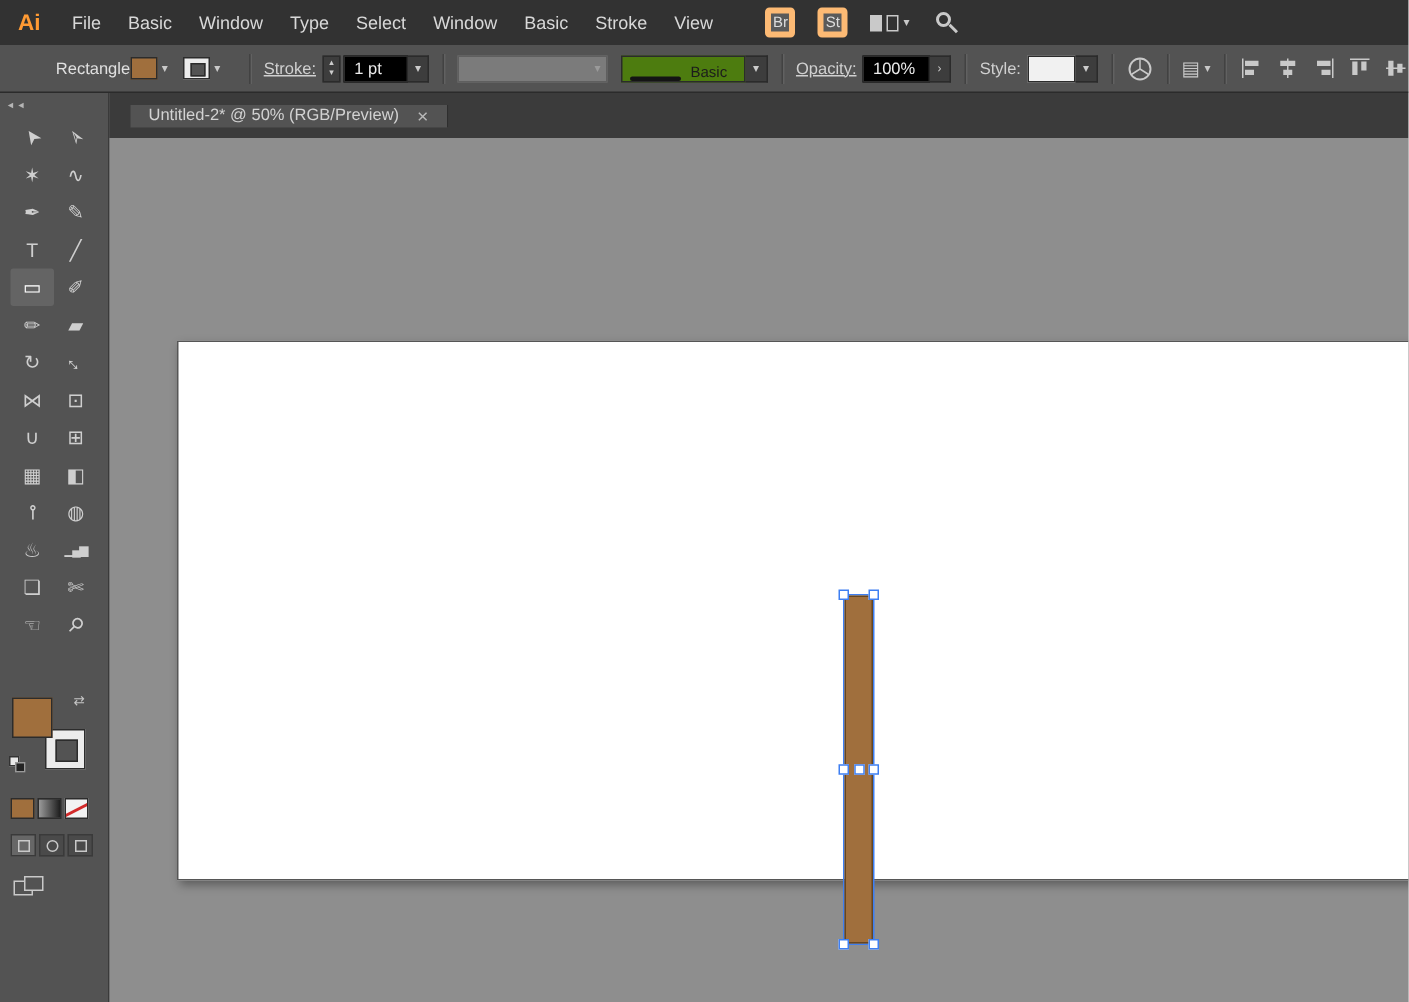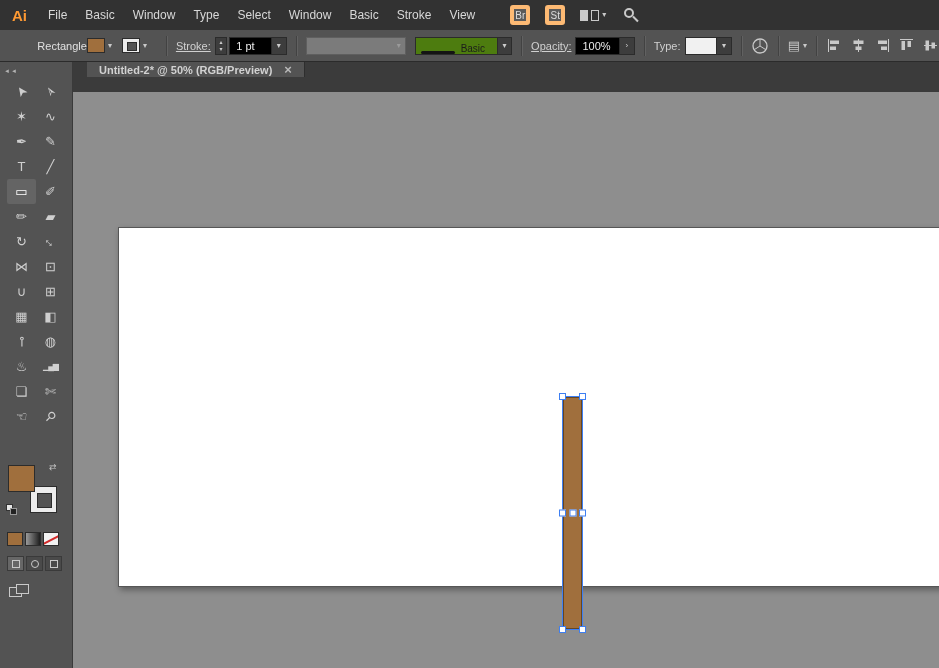--- a/index.html
+++ b/index.html
@@ -105,21 +105,21 @@
   .mode i { display:block; width:8px; height:8px; border:1px solid #c9c9c9; }
   .mode i.rnd { border-radius:50%; }
 
   .screenmode { position:relative; width:22px; height:14px; margin:13px 0 0 9px; }
   .screenmode .s1 { position:absolute; left:0; top:3px; width:13px; height:10px; border:1px solid #c9c9c9; }
   .screenmode .s2 { position:absolute; left:7px; top:0; width:13px; height:10px;
     border:1px solid #c9c9c9; background:var(--chrome-bg,#535353); }
 
   
   #tabbar { position:absolute; left:73px; top:62px; width:866px; height:30px;
-    background:var(--tabbar-bg,#3b3b3b); display:flex; align-items:flex-start;font-weight:bold; }
+    background:var(--tabbar-bg,#3b3b3b); display:flex; align-items:center; }
   .tab { margin-left:14px; background:var(--chrome-bg,#535353); display:flex; align-items:center;
     gap:12px; padding:0 12px; font-size:11px; color:#d2d2d2; border-right:1px solid #2e2e2e; }
   .tab-close { color:#b9b9b9; font-size:13px; }
 
   
   #canvas { position:absolute; left:73px; top:92px; width:866px; height:576px;
     overflow:hidden; background:var(--canvas-bg,#8e8e8e); }
   .artboard { position:absolute; left:45px; top:135px; width:900px; height:360px;
     background:var(--artboard-bg,#ffffff); border:1px solid #565656;
     box-shadow:2px 3px 6px rgba(0,0,0,0.35); }
@@ -198,21 +198,21 @@
   <span class="dd-btn">▾</span>
 
   <span class="sep"></span>
 
   <span class="cb-link">Opacity:</span>
   <span class="field w46">100%</span>
   <span class="dd-btn">›</span>
 
   <span class="sep"></span>
 
-  <span class="cb-label">Type:</span>
+  <span class="cb-label">Style:</span>
   <span class="style-box"></span>
   <span class="dd-btn">▾</span>
 
   <span class="sep"></span>
 
   <span>
     <svg class="cw-icon" width="18" height="18" viewBox="0 0 18 18">
       <circle cx="9" cy="9" r="7" fill="none" stroke="#c9c9c9" stroke-width="1.3"></circle>
       <line x1="9" y1="9" x2="9" y2="2.5" stroke="#c9c9c9"></line>
       <line x1="9" y1="9" x2="14.5" y2="12.5" stroke="#c9c9c9"></line>

